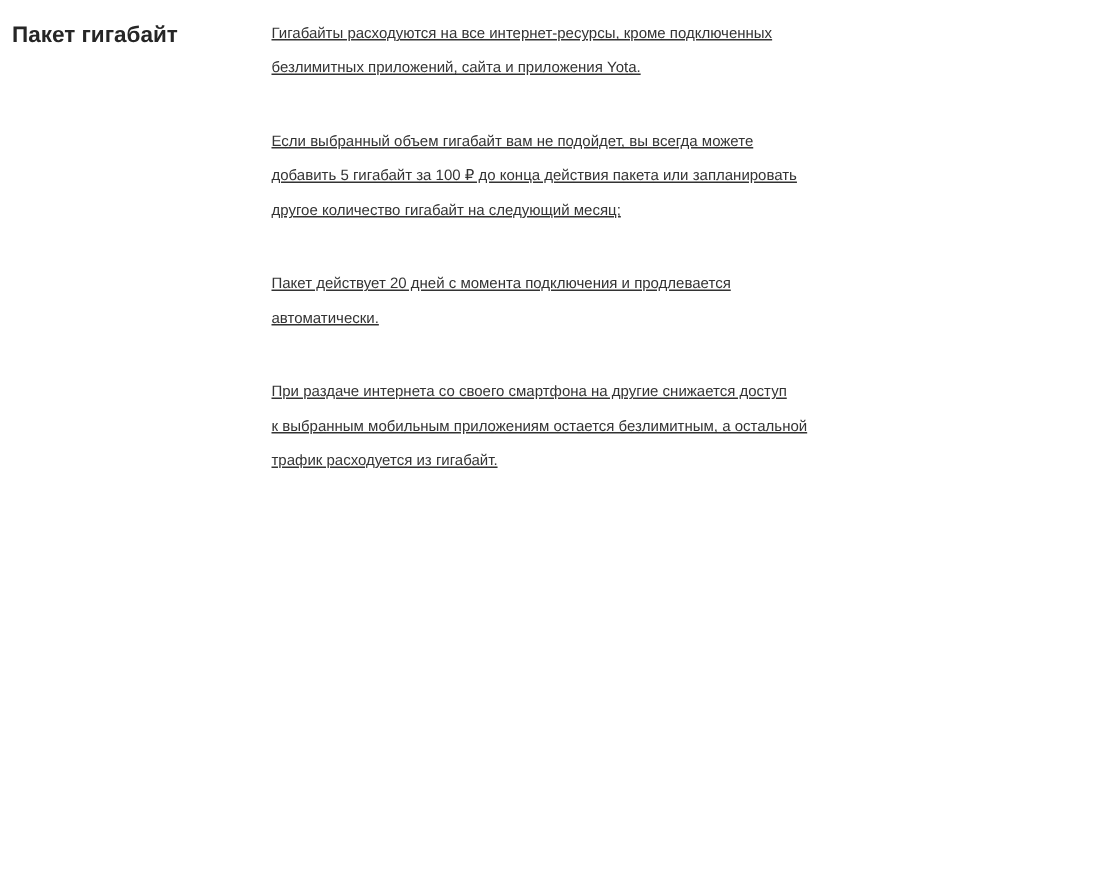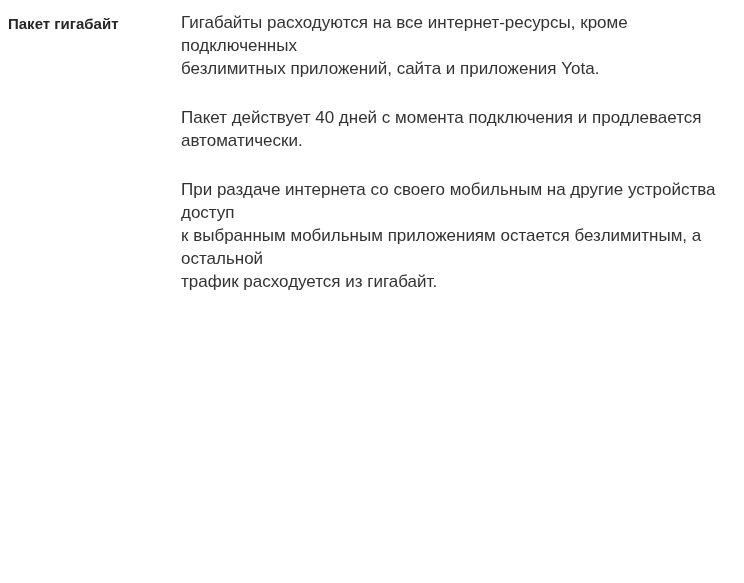--- a/index.html
+++ b/index.html
@@ -28,51 +28,55 @@
     color: #262626;
     line-height: 23px;
     padding-top: 1px;
   }
   .row-content {
     flex: 1 1 auto;
     min-width: 0;
   }
   .para {
     margin: 0 0 26px 0;
-    font-size: 17px;
+    font-size: 10px;
     line-height: 23px;
     color: #333333;
     white-space: pre-line;
+    text-decoration: underline;
   }
   .subhead {
     color: #a8a8a8;
   }
   .para:last-child {
     margin-bottom: 0;
   }
 </style>
 </head>
 <body>
 
 <div class="page">
   <div class="row">
 
     <div class="row-label">Пакет гигабайт</div>
 
     <div class="row-content">
       <p class="para">Гигабайты расходуются на все интернет-ресурсы, кроме подключенных
 безлимитных приложений, сайта и приложения Yota.</p>
 
+      <p class="para">Если выбранный объем гигабайт вам не подойдет, вы всегда можете
+добавить 5 гигабайт за 100 ₽ до конца действия пакета или запланировать
+другое количество гигабайт на следующий месяц;</p>
 
 
-      <p class="para">Пакет действует 40 дней с момента подключения и продлевается
+      <p class="para">Пакет действует 20 дней с момента подключения и продлевается
 автоматически.</p>
 
 
 
 
-      <p class="para">При раздаче интернета со своего мобильным на другие устройства доступ
+      <p class="para">При раздаче интернета со своего смартфона на другие снижается доступ
 к выбранным мобильным приложениям остается безлимитным, а остальной
 трафик расходуется из гигабайт.</p>
     </div>
 
   </div>
 </div>
 
 </body></html>

